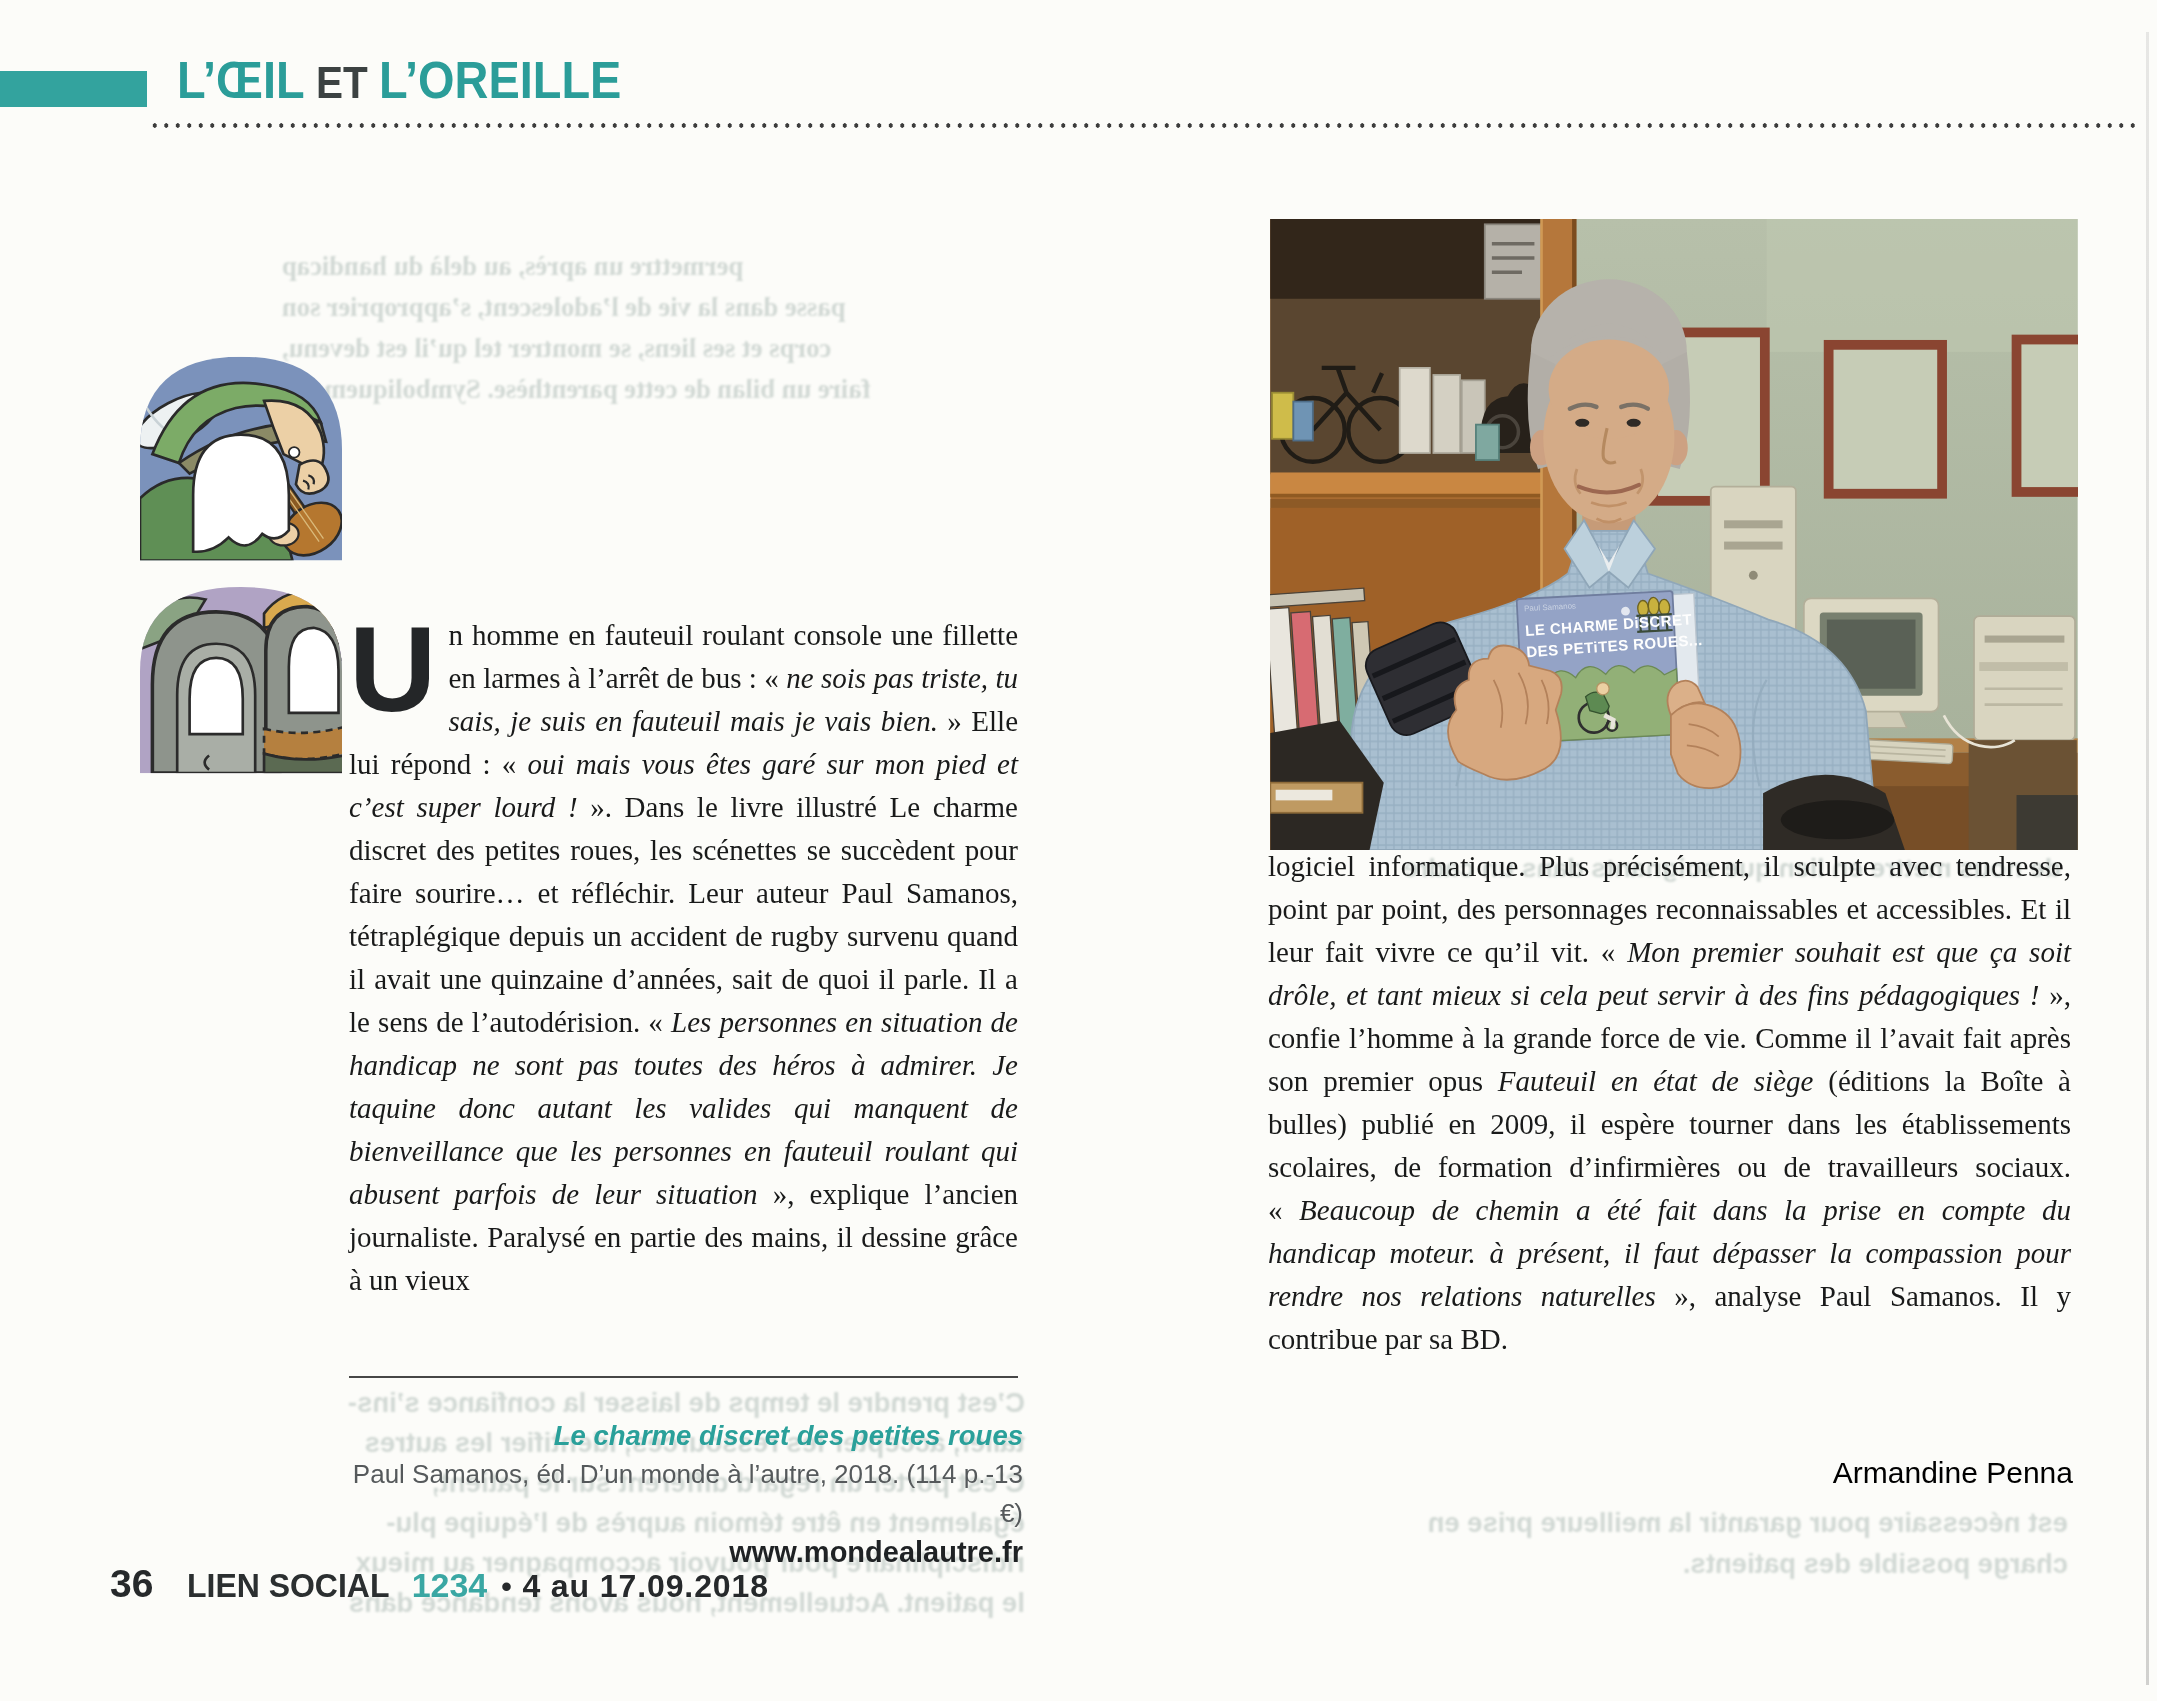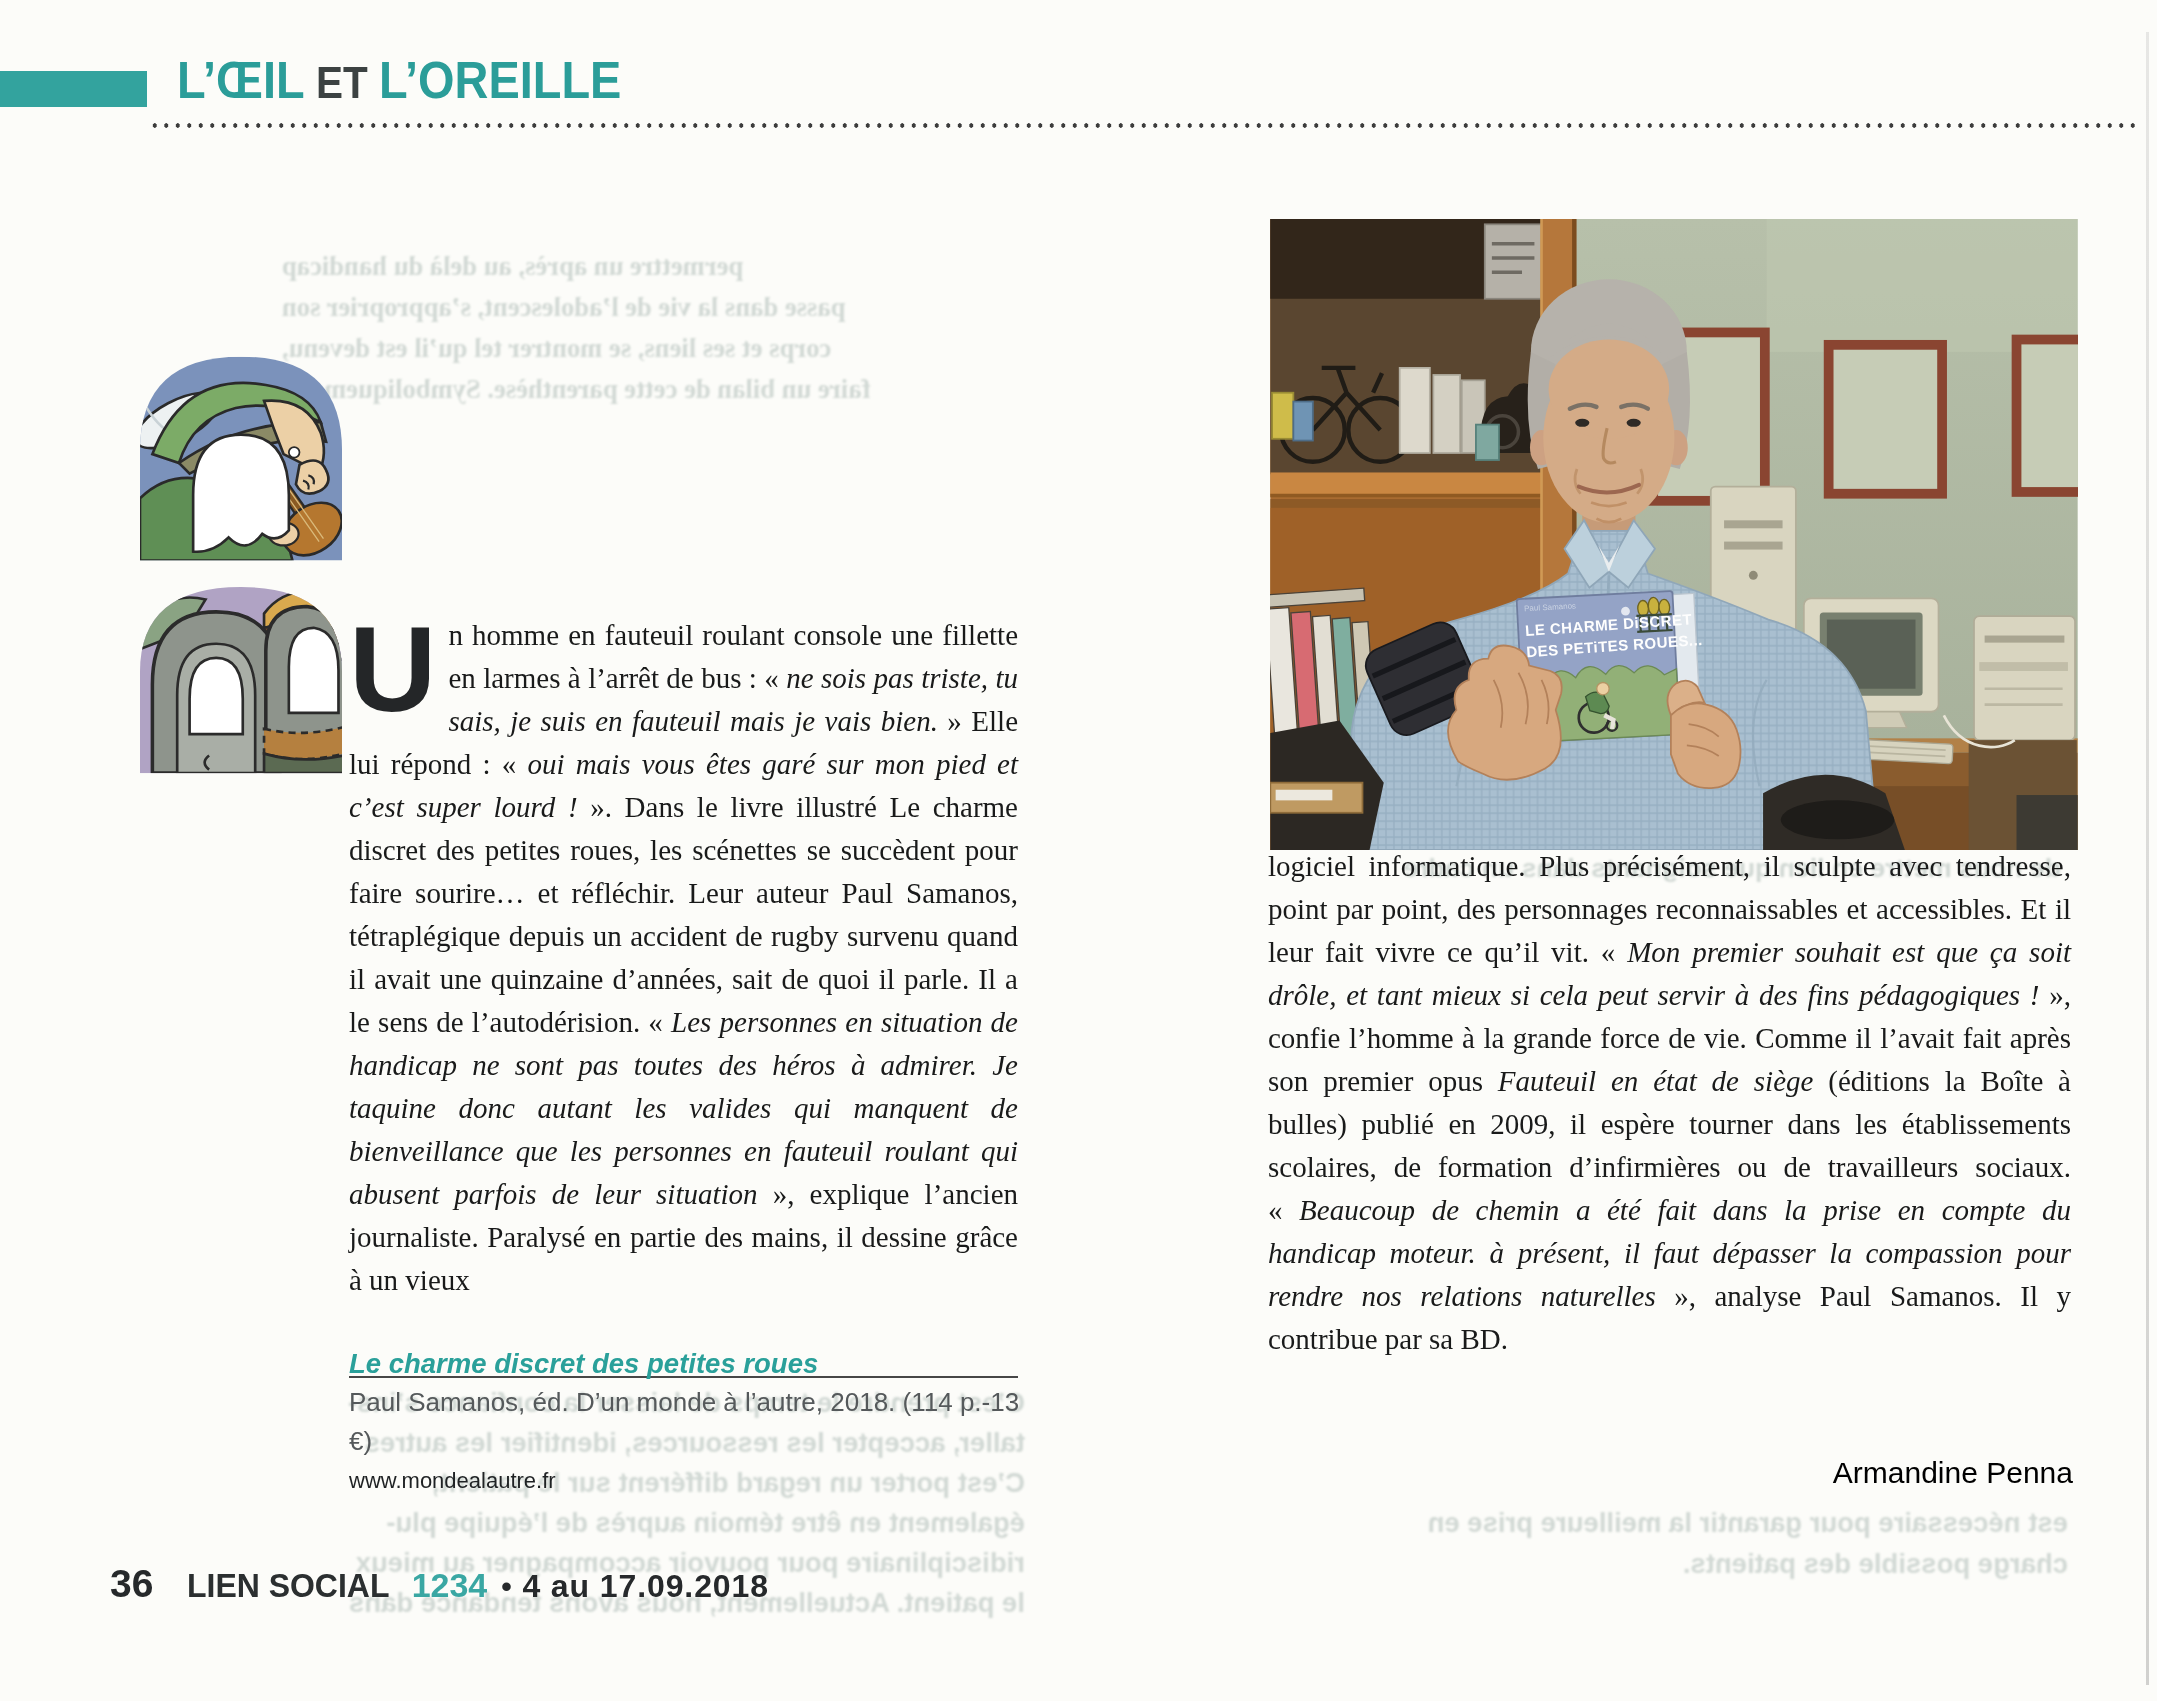--- a/index.html
+++ b/index.html
@@ -28,24 +28,24 @@
   .col-left{position:absolute;left:349px;top:614px;width:669px;}
   .col-right{position:absolute;left:1268px;top:845px;width:803px;}
   .dropcap{float:left;font-family:"Liberation Sans",sans-serif;font-weight:900;font-size:121px;
            line-height:96px;letter-spacing:-5.3px;color:#242628;width:87px;margin:7px 12.4px 0 0;}
   .serifcol i{font-style:italic;}
   
   .byline{position:absolute;left:1268px;top:1456px;width:805px;text-align:right;z-index:4;
           font-family:"Liberation Sans",sans-serif;font-size:30px;color:#000000;font-weight:500;}
   
   .bookinfo-rule{position:absolute;left:349px;top:1376px;width:669px;height:1.8px;background:#474747;z-index:3;}
-  .bookinfo{position:absolute;left:349px;top:1344px;width:674px;z-index:3;}
+  .bookinfo{position:absolute;left:349px;top:1416px;width:674px;z-index:3;text-align:right;}
   .bi-title{font-size:27.5px;font-weight:bold;font-style:italic;color:#2aa09a;line-height:39px;}
   .bi-details{font-size:26px;color:#55595b;line-height:39px;}
-  .bi-url{font-size:22px;font-weight:normal;color:#1f2224;line-height:39px;}
+  .bi-url{font-size:29px;font-weight:bold;color:#1f2224;line-height:39px;}
   
   .footer{position:absolute;left:110px;top:1562px;display:flex;align-items:baseline;z-index:3;white-space:nowrap;}
   .pagenum{font-size:39px;font-weight:bold;color:#26292b;margin-right:34px;}
   .magname{font-size:34px;font-weight:bold;color:#2b2f30;letter-spacing:0;transform:scaleX(.94);transform-origin:left bottom;}
   .issue{font-size:34px;font-weight:bold;color:#3aa7a3;margin-left:8.9px;}
   .fsep{font-size:30px;font-weight:bold;color:#26292b;margin:0 10.6px 0 14px;}
   .fdate{font-size:32px;font-weight:bold;color:#26292b;letter-spacing:0.9px;}
   
   .photo{position:absolute;left:1270px;top:219px;width:808px;height:631px;z-index:2;overflow:hidden;}
   

